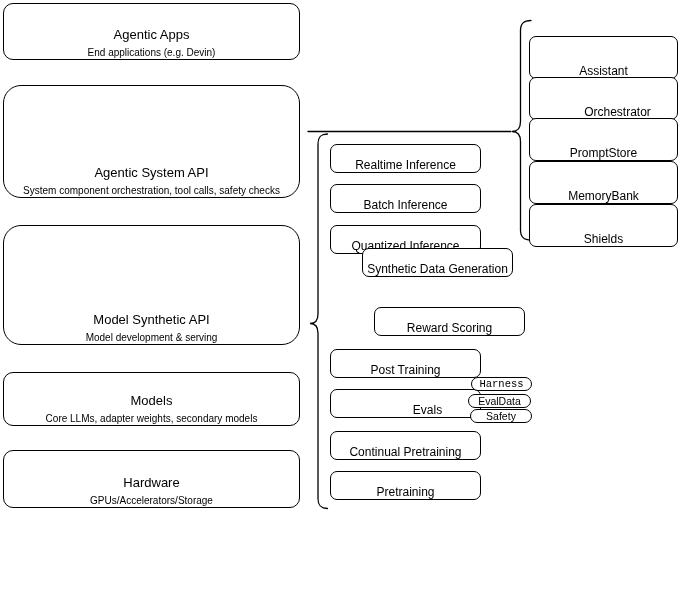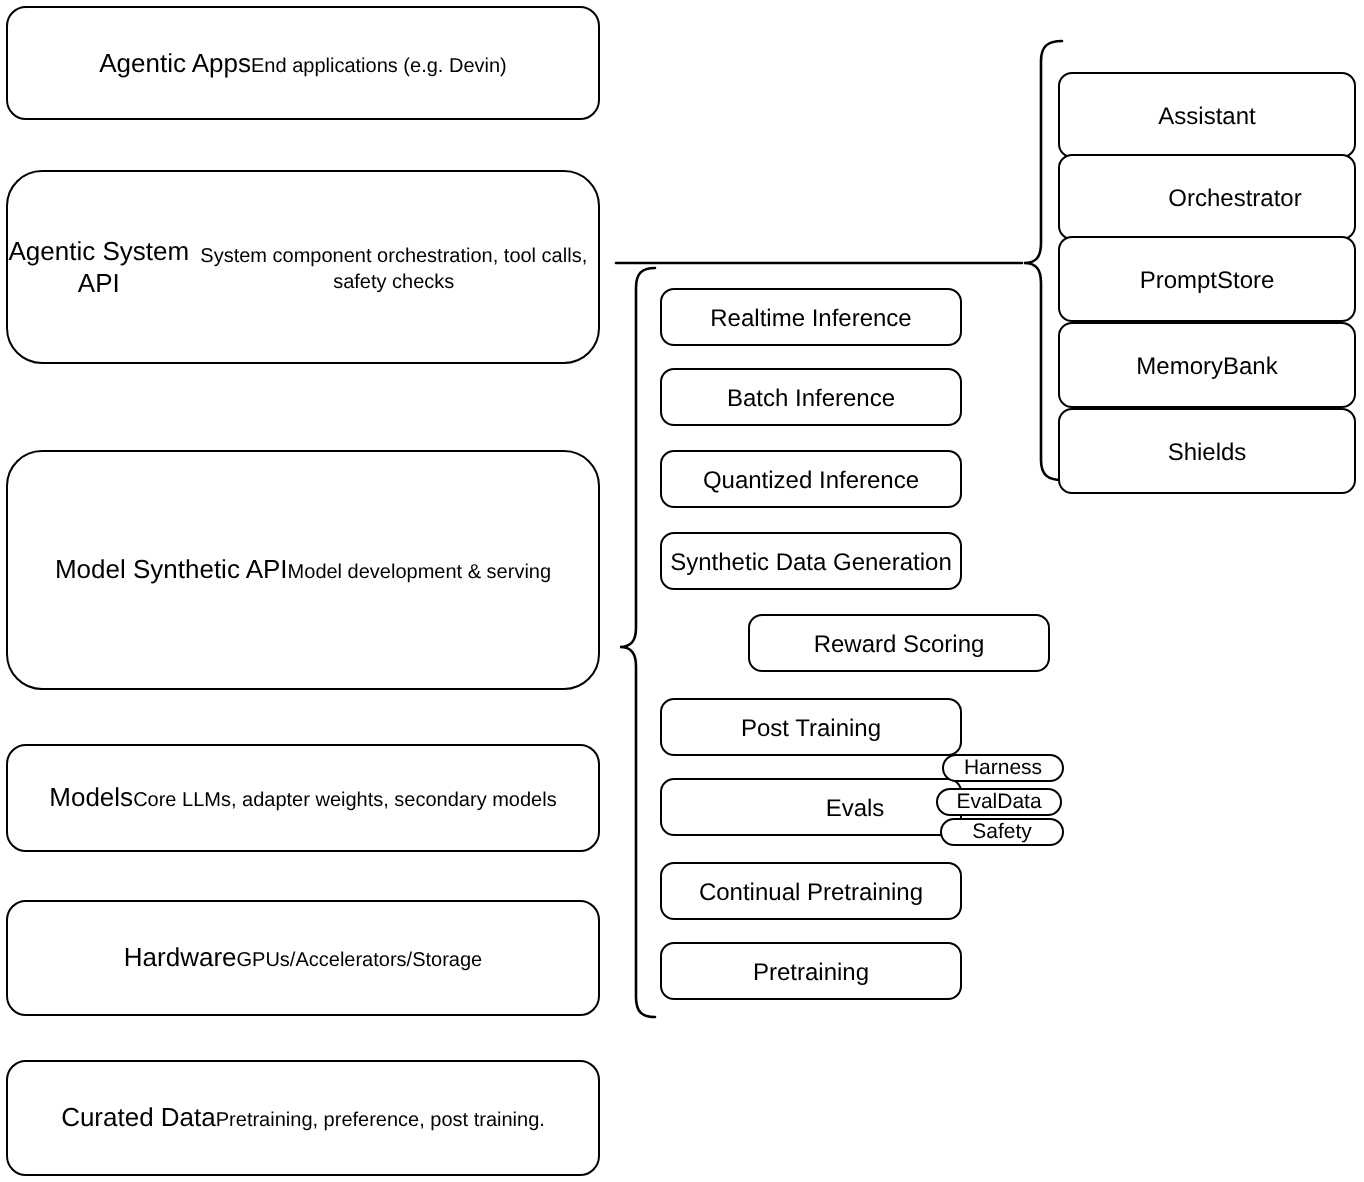--- a/index.html
+++ b/index.html
@@ -13,22 +13,22 @@
   }
   .connectors{
     position:absolute;left:0;top:0;width:682px;height:591px;
     z-index:0;
   }
   .node{
     position:absolute;
     box-sizing:border-box;
     background:#ffffff;
     border:1.4px solid #000000;
-    display:flex;flex-direction:row;
-    align-items:center;justify-content:center;
+    display:flex;flex-direction:column;
+    align-items:center;justify-content:flex-end;
     text-align:center;
     z-index:1;
   }
   .left{left:3px;width:297px;border-radius:10px;}
   .left.big{border-radius:18px;}
   .mid{left:330px;width:151px;height:29px;border-radius:7px;}
   .right{left:529px;width:149px;height:43px;border-radius:7px;}
   .title{font-size:13px;line-height:16px;}
   .subtitle{font-size:10px;line-height:13px;margin-top:3px;}
   .label{font-size:12px;line-height:14px;}
@@ -52,74 +52,70 @@
     <path d="M308,131.5 L511,131.5"></path>
     <path d="M531,20.5 C524,20.5 520.5,23 520.5,30.5 L520.5,121.5 C520.5,128.5 518,131.5 512,131.5 C518,131.5 520.5,134.5 520.5,141.5 L520.5,230 C520.5,237.5 524,240 531,240"></path>
     <path d="M327.5,134 C321,134 318,136.5 318,144 L318,314 C318,320.5 315.5,323.5 310,323.5 C315.5,323.5 318,326.5 318,333 L318,498.5 C318,506 321,508.5 327.5,508.5"></path>
   </svg>
 
   <div class="node left" style="top:3px;height:57px;">
     <div class="title">Agentic Apps</div>
     <div class="subtitle">End applications (e.g. Devin)</div>
   </div>
 
-  <div class="node left big" style="top:85px;height:97px;">
+  <div class="node left big" style="top:85px;height:113px;">
     <div class="title">Agentic System API</div>
     <div class="subtitle">System component orchestration, tool calls, safety checks</div>
   </div>
 
   <div class="node left big" style="top:225px;height:120px;">
     <div class="title">Model Synthetic API</div>
     <div class="subtitle">Model development &amp; serving</div>
   </div>
 
   <div class="node left" style="top:372px;height:54px;">
     <div class="title">Models</div>
     <div class="subtitle">Core LLMs, adapter weights, secondary models</div>
   </div>
 
   <div class="node left" style="top:450px;height:58px;">
     <div class="title">Hardware</div>
     <div class="subtitle">GPUs/Accelerators/Storage</div>
   </div>
 
-  <div class="node left" style="top:530px;height:58px;">
-    <div class="title">Curated Data</div>
-    <div class="subtitle">Pretraining, preference, post training.</div>
-  </div>
 
   <div class="node mid" style="top:144px;">
     <div class="label">Realtime Inference</div>
   </div>
   <div class="node mid" style="top:184px;">
     <div class="label">Batch Inference</div>
   </div>
   <div class="node mid" style="top:225px;">
     <div class="label">Quantized Inference</div>
   </div>
-  <div class="node mid" style="top:266px;">
+  <div class="node mid" style="top:248px;margin-left:32px;">
     <div class="label">Synthetic Data Generation</div>
   </div>
   <div class="node mid" style="top:307px;margin-left:44px;">
     <div class="label">Reward Scoring</div>
   </div>
   <div class="node mid" style="top:349px;">
     <div class="label">Post Training</div>
   </div>
   <div class="node mid" style="top:389px;padding-left:44px;">
     <div class="label">Evals</div>
   </div>
   <div class="node mid" style="top:431px;">
     <div class="label">Continual Pretraining</div>
   </div>
   <div class="node mid" style="top:471px;">
     <div class="label">Pretraining</div>
   </div>
 
-  <div class="tag" style="left:471px;top:377px;width:61px;height:14px;">
+  <div class="tag" style="left:471px;top:377px;width:61px;height:14px;font-family:Liberation Mono, monospace;">
     <span>Harness</span>
   </div>
   <div class="tag" style="left:468px;top:394px;width:63px;height:14px;">
     <span>EvalData</span>
   </div>
   <div class="tag" style="left:470px;top:409px;width:62px;height:14px;">
     <span>Safety</span>
   </div>
 
   <div class="node right" style="top:36px;">

